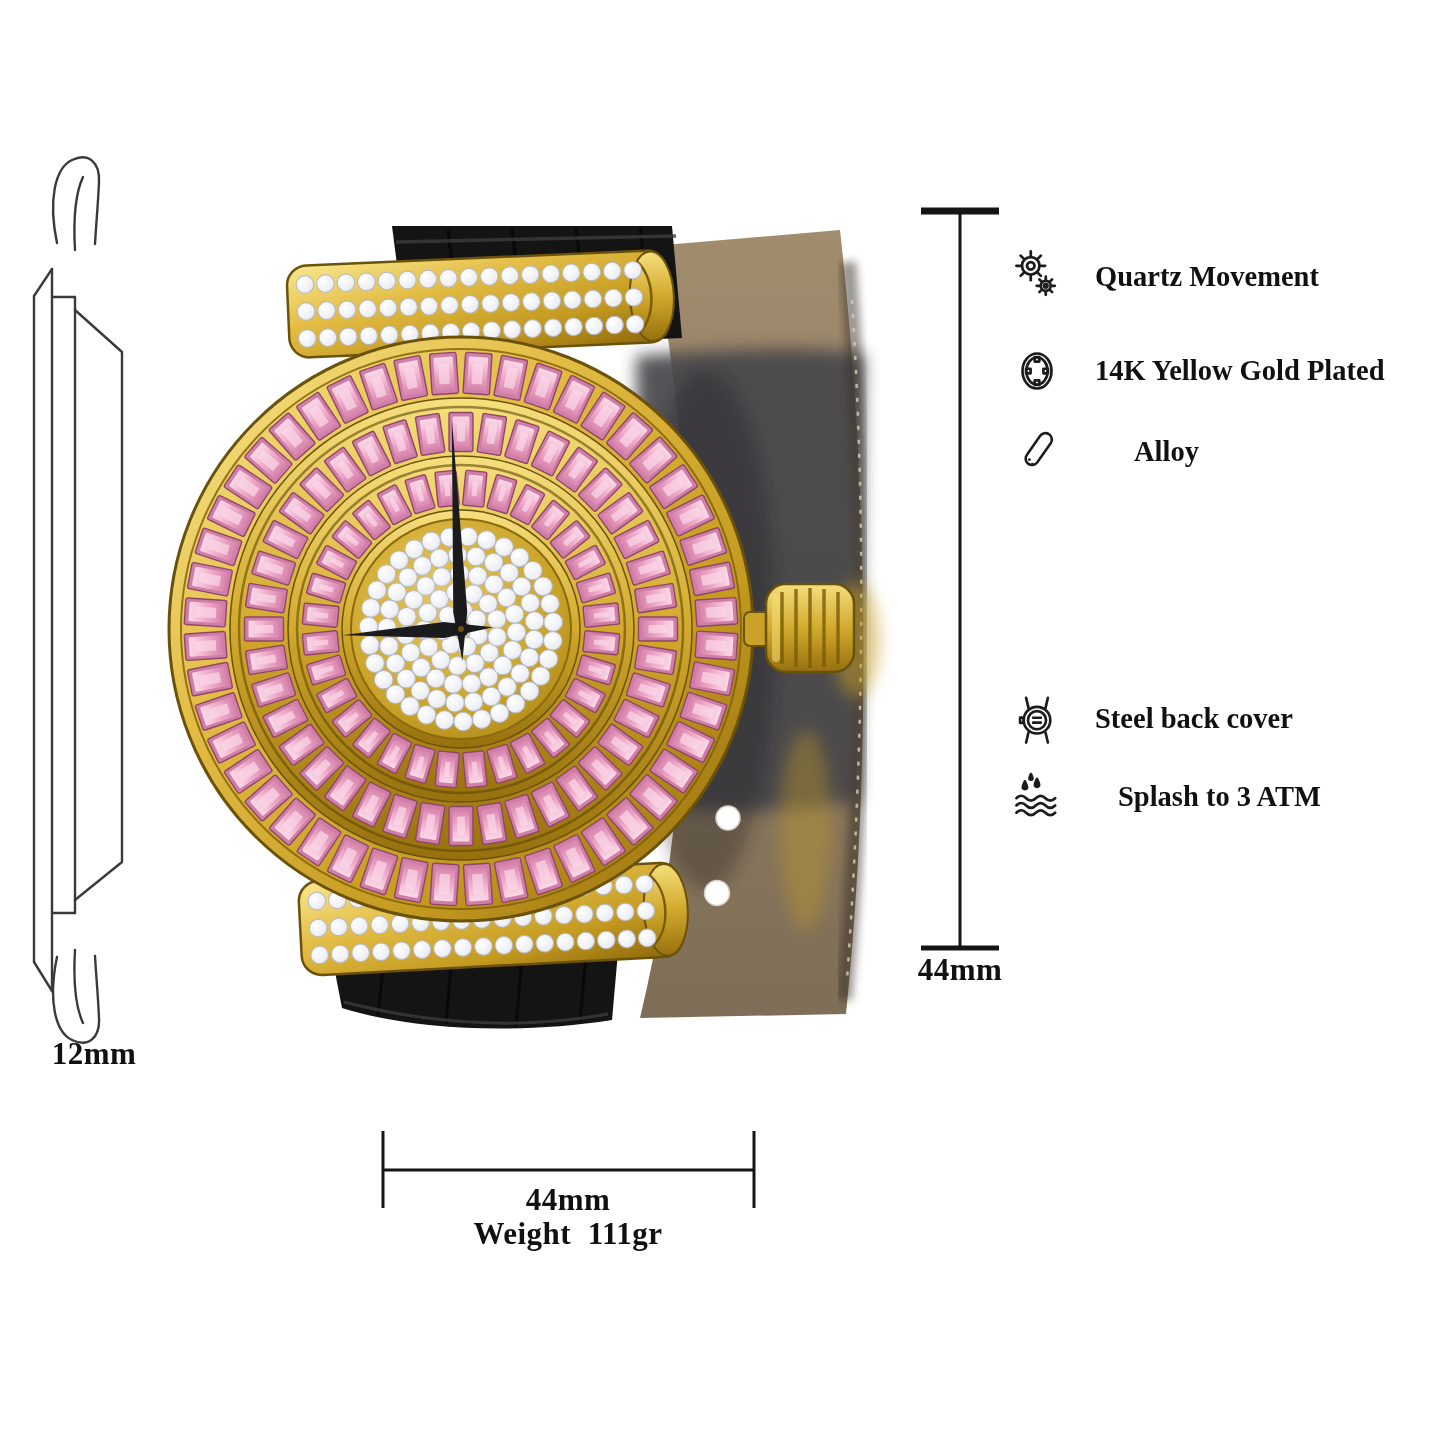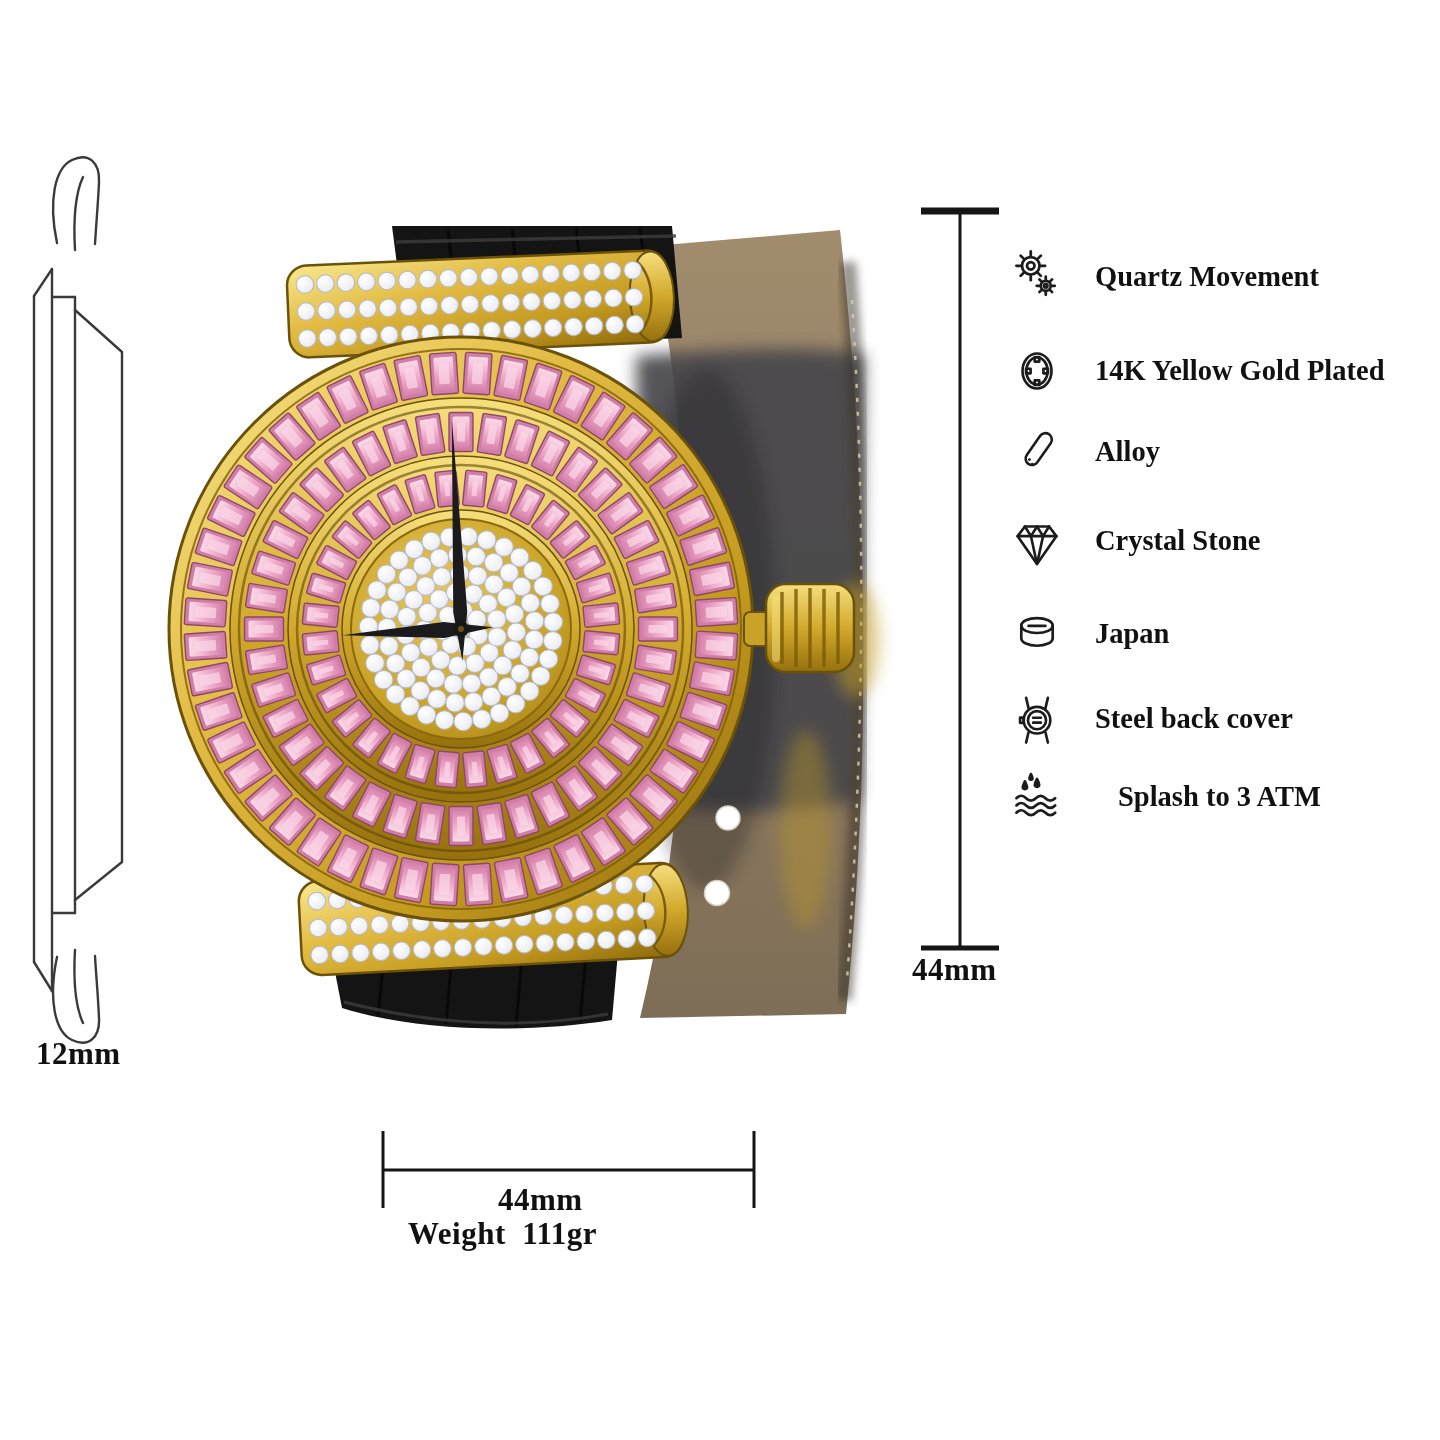--- a/index.html
+++ b/index.html
@@ -3,21 +3,21 @@
 <meta charset="utf-8">
 <style>
   html,body{margin:0;padding:0;}
   body{
     width:1440px;height:1440px;position:relative;background:#ffffff;
     font-family:"Liberation Serif",serif;overflow:hidden;
   }
   #scene{position:absolute;left:0;top:0;}
   .label{
     position:absolute;font-weight:bold;font-size:31px;color:#111;
-    text-align:left;letter-spacing:0.5px;
+    text-align:center;letter-spacing:0.5px;
   }
   .weight{white-space:pre;}
   .features{position:absolute;left:0;top:0;width:1440px;height:1440px;}
   .frow{position:absolute;left:1005px;display:flex;align-items:center;height:62px;}
   .ficon{width:64px;height:62px;display:flex;justify-content:center;align-items:center;flex:none;}
   .ficon svg{stroke:#1c1c1c;stroke-width:2.2;fill:none;stroke-linecap:round;stroke-linejoin:round;}
   .flabel{margin-left:26px;font-weight:bold;font-size:28.5px;color:#111;white-space:nowrap;}
 </style>
 </head>
 <body>
@@ -1020,53 +1020,32 @@
         <ellipse cx="24" cy="24" rx="8.8" ry="11.2"></ellipse>
         <rect x="22.1" y="12.4" width="3.8" height="3.8"></rect>
         <rect x="22.1" y="31.8" width="3.8" height="3.8"></rect>
         <rect x="14.9" y="22.1" width="3.8" height="3.8"></rect>
         <rect x="29.3" y="22.1" width="3.8" height="3.8"></rect>
       </svg>
     </span>
     <span class="flabel">14K Yellow Gold Plated</span>
   </div>
 
-  <div class="frow" style="top:421px;">
+  <div class="frow" style="top:421px;gap:39px;">
     <span class="ficon">
       <svg width="56" height="56" viewBox="0 0 48 48">
         <rect x="20" y="6" width="11" height="31" rx="5.5" transform="rotate(35 25.5 21.5)"></rect>
         <circle cx="17.5" cy="30.5" r="1.2" fill="#1c1c1c" stroke="none"></circle>
         <circle cx="20" cy="34.5" r="1.2" fill="#1c1c1c" stroke="none"></circle>
       </svg>
     </span>
     <span class="flabel">Alloy</span>
   </div>
 
-  <div class="frow" style="top:510px;">
-    <span class="ficon">
-      <svg width="58" height="58" viewBox="0 0 48 48">
-        <path d="M14,12 L34,12 L40,20 L24,43 L8,20 Z"></path>
-        <path d="M8,20 L40,20"></path>
-        <path d="M14,12 L19,20 L24,43 L29,20 L34,12"></path>
-        <path d="M19,20 L24,12 L29,20"></path>
-      </svg>
-    </span>
-    <span class="flabel">Crystal Stone</span>
-  </div>
-
-  <div class="frow" style="top:603px;">
-    <span class="ficon">
-      <svg width="58" height="58" viewBox="0 0 48 48">
-        <ellipse cx="24" cy="17" rx="13" ry="6.2"></ellipse>
-        <path d="M11,17 L11,27.5 A13,6.2 0 0 0 37,27.5 L37,17"></path>
-        <line x1="17" y1="17.3" x2="31" y2="17.3"></line>
-      </svg>
-    </span>
-    <span class="flabel">Japan</span>
-  </div>
+
 
   <div class="frow" style="top:688px;">
     <span class="ficon">
       <svg width="58" height="58" viewBox="0 0 48 48">
         <circle cx="24" cy="25" r="11"></circle>
         <circle cx="24" cy="25" r="7.5"></circle>
         <line x1="20.8" y1="23" x2="27.2" y2="23"></line>
         <line x1="20.8" y1="27" x2="27.2" y2="27"></line>
         <path d="M17,15 L15,6.5 M31,15 L33,6.5"></path>
         <path d="M17,35 L15,43.5 M31,35 L33,43.5"></path>

